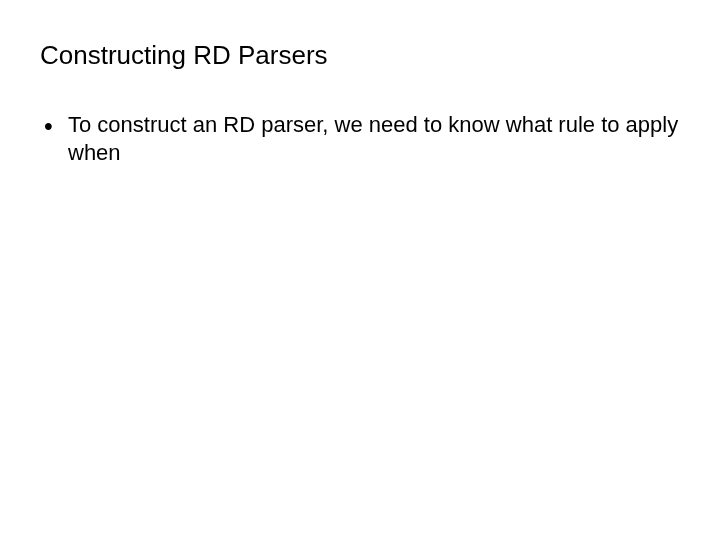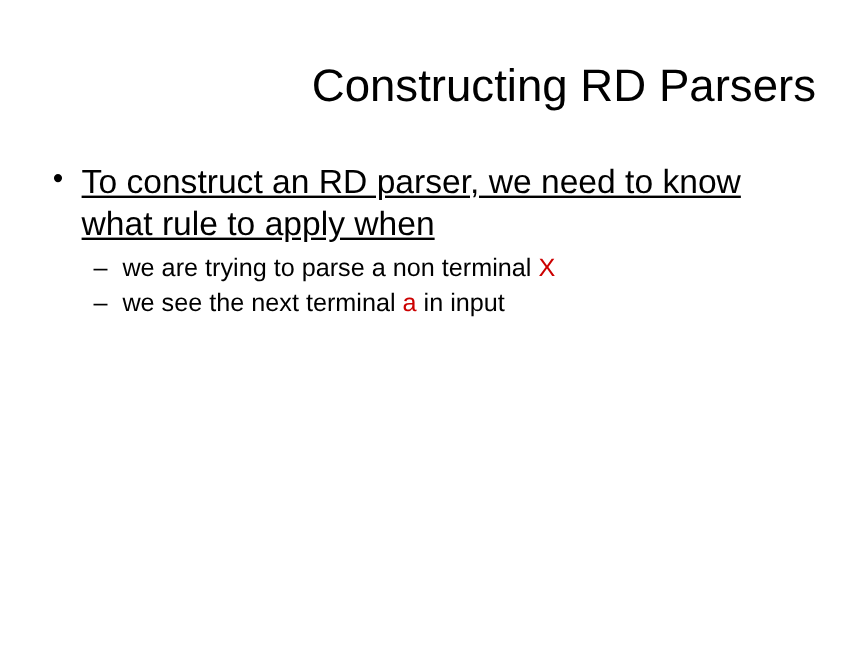--- a/index.html
+++ b/index.html
@@ -10,36 +10,35 @@
     body {
       width: 720px;
       height: 540px;
       background: #ffffff;
       font-family: Arial, Helvetica, sans-serif;
       color: #000000;
       padding: 30px 40px;
       overflow: hidden;
     }
     .title {
-      text-align: right;
-      font-size: 38px;
+      text-align: left;
+      font-size: 26px;
       font-weight: normal;
       margin-bottom: 40px;
-      margin-top: 21px;
+      margin-top: 10px;
     }
     .bullet-list {
       list-style: none;
     }
     .bullet-item {
-      font-size: 28px;
+      font-size: 22px;
       line-height: 1.25;
       margin-bottom: 6px;
       padding-left: 28px;
       position: relative;
-      text-decoration: underline;
     }
     .bullet-item::before {
       content: "•";
       position: absolute;
       left: 4px;
       font-size: 25px;
     }
     .sub-list {
       list-style: none;
       margin-top: 6px;
@@ -65,22 +64,14 @@
 </head>
 <body>
 
 <h1 class="title">Constructing RD Parsers</h1>
 
 <ul class="bullet-list">
   <li class="bullet-item">
     <span>To construct an RD parser, we need to know what rule to apply when</span>
   </li>
   <ul class="sub-list">
-    <li class="sub-item">
-      <span>we are trying to parse a non terminal </span><span class="hl">X</span><span></span>
-    </li>
-    <li class="sub-item">
-      <span>we see the next terminal </span><span class="hl">a</span><span> in input</span>
-    </li>
-  </ul>
-  <ul class="sub-list">
   </ul>
 </ul>
 
 </body></html>

